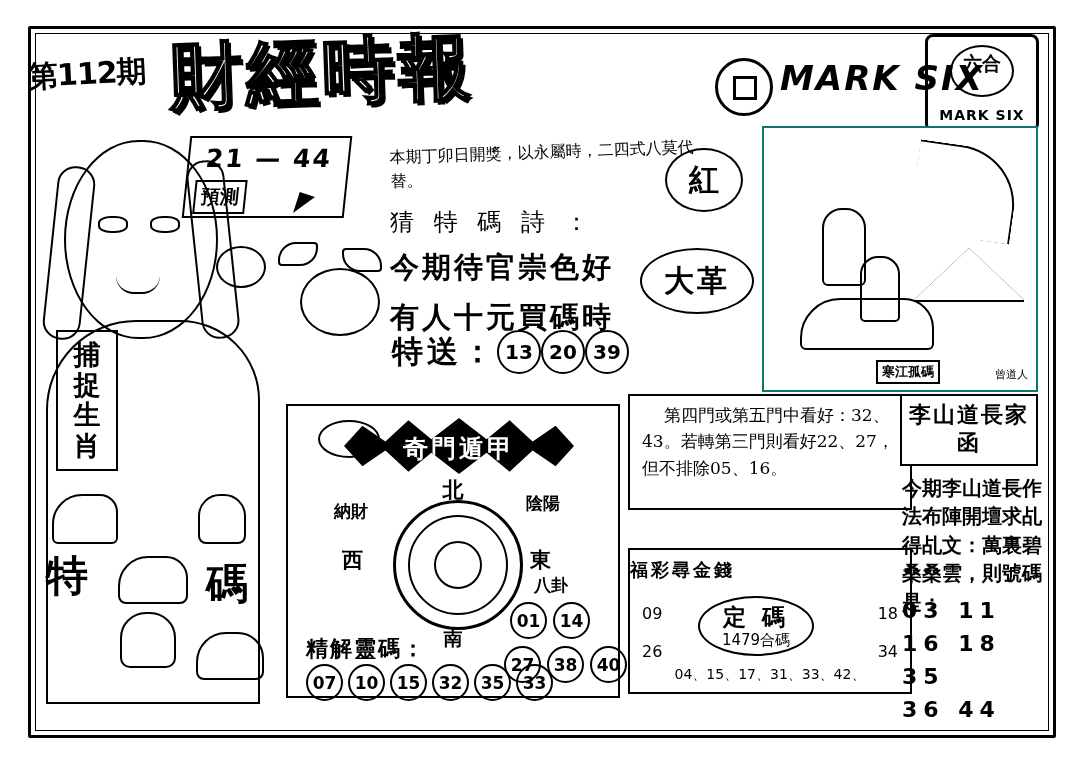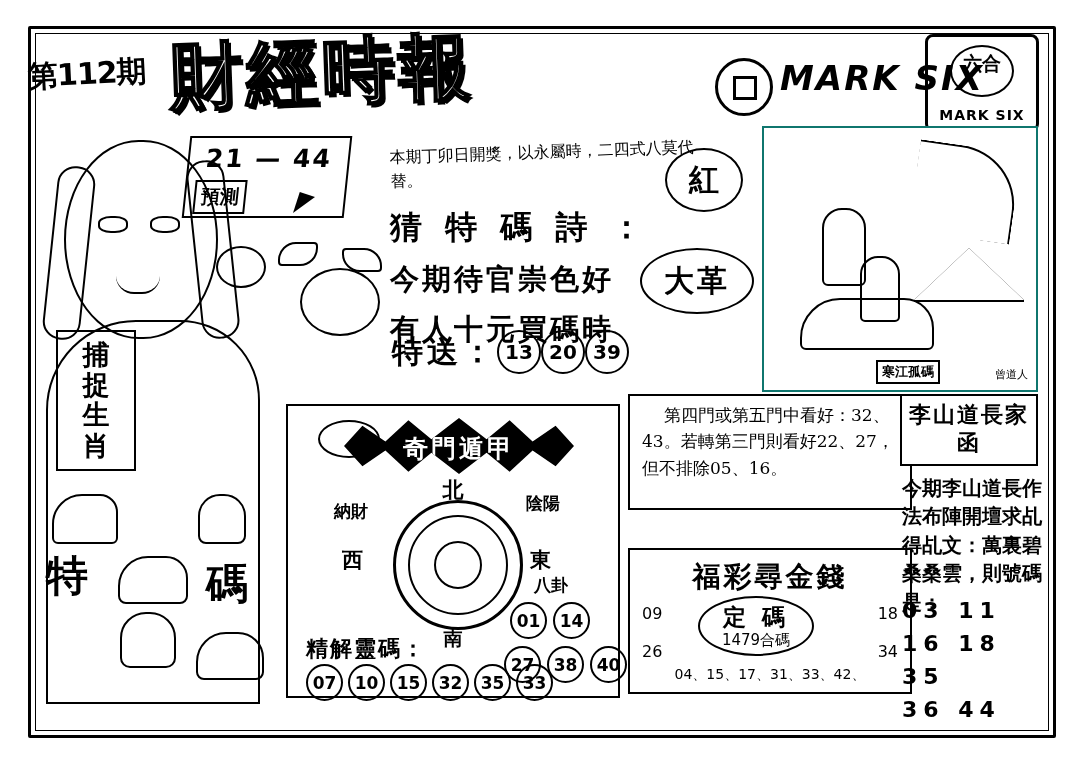--- a/index.html
+++ b/index.html
@@ -47,39 +47,39 @@
   .eyeL{position:absolute;left:56px;top:86px;width:26px;height:13px;border:2px solid #000;
         border-radius:13px/7px;}
   .eyeR{position:absolute;left:108px;top:86px;width:26px;height:13px;border:2px solid #000;
         border-radius:13px/7px;}
   .mouth{position:absolute;left:74px;top:146px;width:44px;height:16px;
         border-bottom:2px solid #000;border-radius:0 0 22px 22px;}
   .body{position:absolute;left:4px;top:190px;width:210px;height:380px;border:2px solid #000;
         border-radius:90px 80px 0 0;}
 
   .vlabel{position:absolute;left:56px;top:330px;width:42px;
-        border:2px solid #000;padding:8px 17px;font-size:27px;font-weight:bold;
+        border:2px solid #000;padding:8px 8px;font-size:27px;font-weight:bold;
         line-height:1.12;text-align:center;}
 
   
   .callout{position:absolute;left:186px;top:136px;width:158px;height:78px;border:2px solid #000;
         transform:skewX(-6deg);}
   .callout .num{position:absolute;left:0;top:6px;width:100%;text-align:center;
         font-size:25px;font-weight:bold;letter-spacing:2px;}
   .callout .tag{position:absolute;left:8px;top:42px;border:2px solid #000;padding:2px 5px;
         font-size:19px;font-weight:bold;}
   .cursor{position:absolute;left:296px;top:194px;width:0;height:0;
         border-left:16px solid #000;border-bottom:22px solid transparent;
         transform:rotate(18deg);}
 
   
   .poem{position:absolute;left:390px;top:140px;width:330px;}
   .poem .note{font-size:16px;line-height:1.5;transform:rotate(-2deg);
         font-family:"DejaVu Serif","Liberation Serif",serif;}
-  .poem .lbl{margin-top:18px;font-size:32px;font-weight:bold;letter-spacing:6px;}
+  .poem .lbl{margin-top:18px;font-size:24px;font-weight:normal;letter-spacing:6px;}
   .poem .l1,.poem .l2{font-size:29px;font-weight:bold;letter-spacing:3px;margin-top:10px;}
   .special-row{position:absolute;left:392px;top:330px;display:flex;align-items:center;gap:0;}
   .special-row .t{font-size:31px;font-weight:bold;letter-spacing:4px;}
   .ball{width:40px;height:40px;border:2px solid #000;border-radius:50%;
         display:flex;align-items:center;justify-content:center;font-size:20px;font-weight:bold;}
   .ball.sm{width:33px;height:33px;font-size:17px;}
 
   .ovalRed{position:absolute;left:665px;top:148px;width:74px;height:60px;border:2px solid #000;
         border-radius:50%;display:flex;align-items:center;justify-content:center;
         font-size:30px;font-weight:bold;}
@@ -140,21 +140,21 @@
   .rabbit{left:196px;top:632px;width:64px;height:44px;border-radius:30px 26px 8px 8px;}
   .te{position:absolute;left:46px;top:548px;font-size:42px;font-weight:bold;}
   .ma{position:absolute;left:206px;top:556px;font-size:42px;font-weight:bold;}
 
   
   .box-tema{left:628px;top:394px;width:280px;height:112px;}
   .box-tema .h{font-size:20px;font-weight:bold;margin:8px 0 0 10px;}
   .box-tema .b{font-size:17px;line-height:1.55;margin:6px 12px 0 12px;text-indent:22px;
         font-family:"DejaVu Serif","Liberation Serif",serif;}
   .box-fu{left:628px;top:548px;width:280px;height:142px;}
-  .box-fu .h{font-size:28px;font-weight:bold;text-align:center;margin-top:8px;letter-spacing:3px;}
+  .box-fu .h{font-size:18px;font-weight:bold;text-align:left;margin-top:8px;letter-spacing:3px;}
   .fu-oval{position:absolute;left:68px;top:46px;width:112px;height:56px;border:2px solid #000;
         border-radius:50%;text-align:center;}
   .fu-oval .t1{font-size:23px;font-weight:bold;letter-spacing:4px;margin-top:4px;}
   .fu-oval .t2{font-size:15px;margin-top:-2px;}
   .fu-l{position:absolute;left:12px;top:54px;font-size:16px;}
   .fu-r{position:absolute;right:12px;top:54px;font-size:16px;}
   .fu-l2{position:absolute;left:12px;top:92px;font-size:16px;}
   .fu-r2{position:absolute;right:12px;top:92px;font-size:16px;}
   .fu-foot{position:absolute;left:0;bottom:8px;width:100%;text-align:center;font-size:14px;}
 

